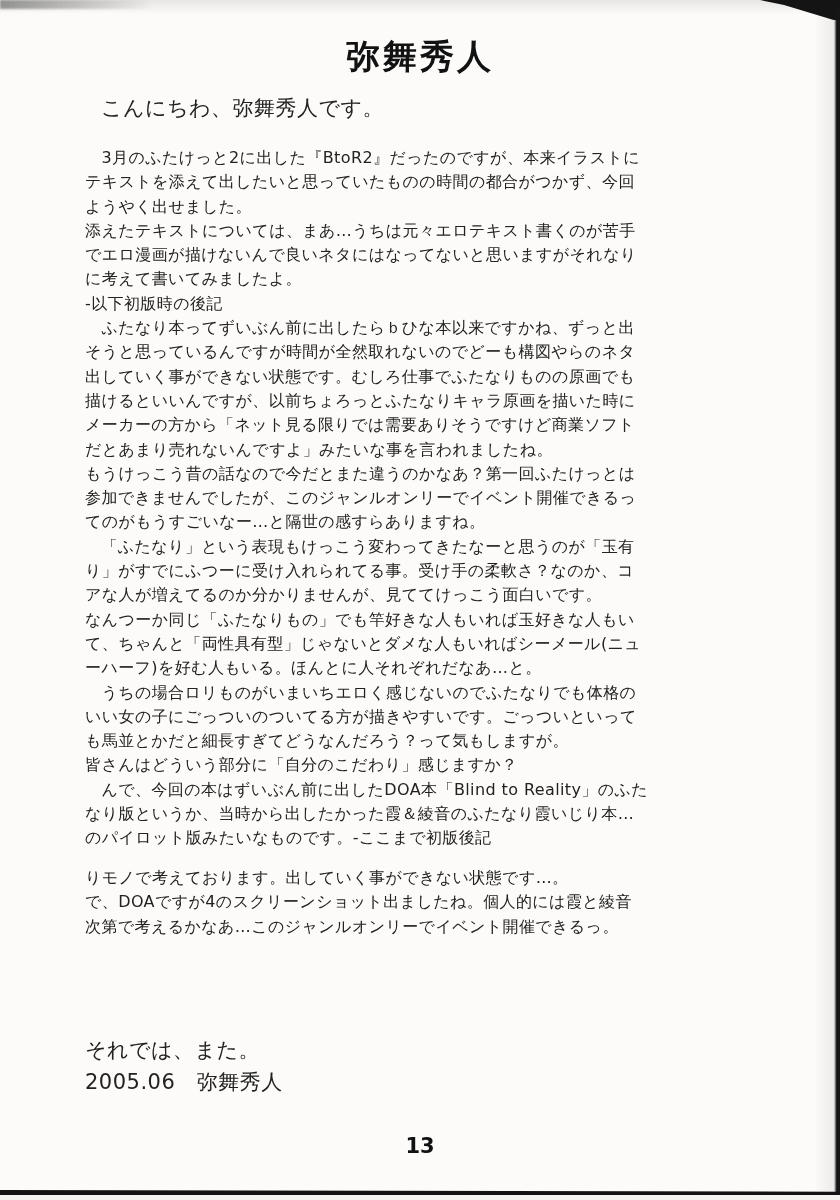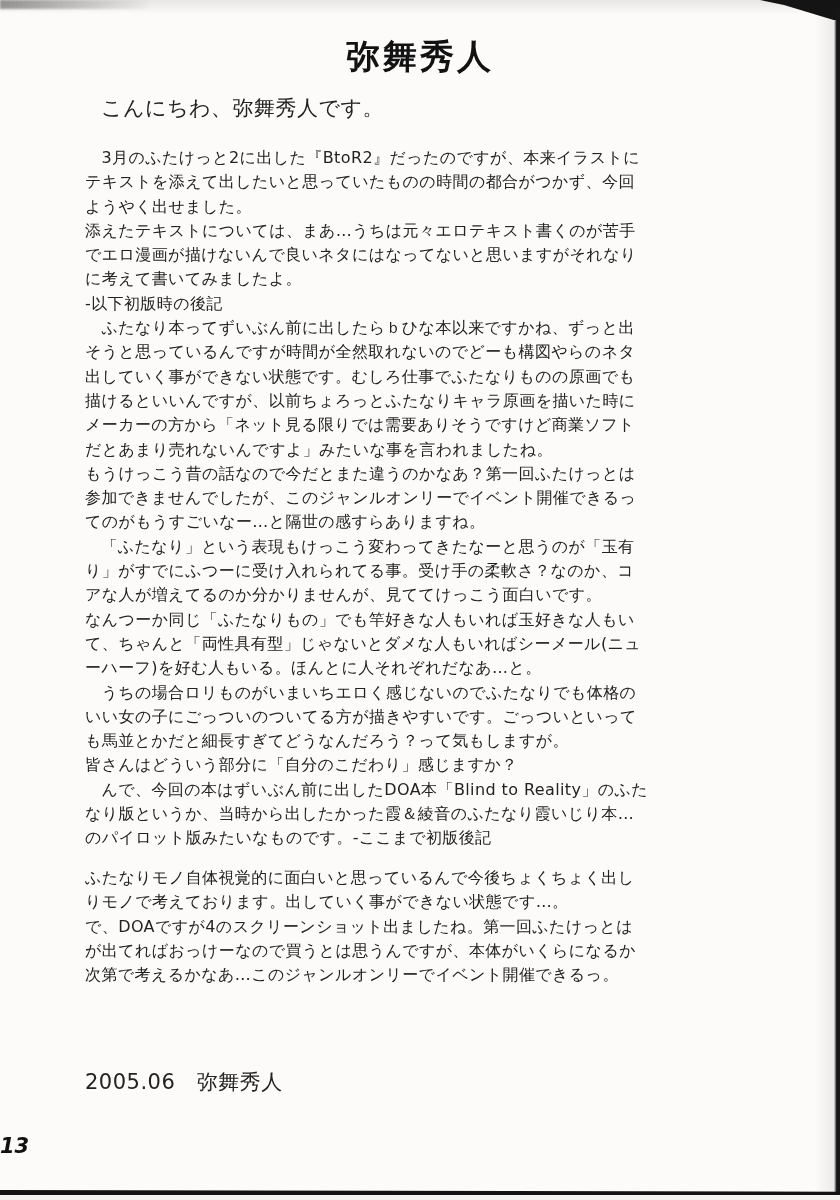--- a/index.html
+++ b/index.html
@@ -69,24 +69,24 @@
     left: 85px;
     font-size: 21px;
     letter-spacing: 0.5px;
     color: #222;
   }
   .page-number {
     position: absolute;
     top: 1134px;
     left: 0;
     width: 100%;
+    text-align: center;
     font-size: 21px;
     font-weight: bold;
     color: #111;
-    font-style: italic;
   }
   
   .scan-top-left-smudge {
     position: absolute;
     top: 0;
     left: 0;
     width: 180px;
     height: 9px;
     background: linear-gradient(90deg, rgba(70,70,70,0.55), rgba(70,70,70,0) 85%);
     filter: blur(1px);
@@ -133,22 +133,23 @@
 <body>
 
 <div class="page">
 
   <div class="page-title">弥舞秀人</div>
 
   <div class="greeting">こんにちわ、弥舞秀人です。</div>
 
   <div class="body-block block-1"><div class="line">　3月のふたけっと2に出した『BtoR2』だったのですが、本来イラストに</div><div class="line">テキストを添えて出したいと思っていたものの時間の都合がつかず、今回</div><div class="line">ようやく出せました。</div><div class="line">添えたテキストについては、まあ…うちは元々エロテキスト書くのが苦手</div><div class="line">でエロ漫画が描けないんで良いネタにはなってないと思いますがそれなり</div><div class="line">に考えて書いてみましたよ。</div><div class="line">-以下初版時の後記</div><div class="line">　ふたなり本ってずいぶん前に出したらｂひな本以来ですかね、ずっと出</div><div class="line">そうと思っているんですが時間が全然取れないのでどーも構図やらのネタ</div><div class="line">出していく事ができない状態です。むしろ仕事でふたなりものの原画でも</div><div class="line">描けるといいんですが、以前ちょろっとふたなりキャラ原画を描いた時に</div><div class="line">メーカーの方から「ネット見る限りでは需要ありそうですけど商業ソフト</div><div class="line">だとあまり売れないんですよ」みたいな事を言われましたね。</div><div class="line">もうけっこう昔の話なので今だとまた違うのかなあ？第一回ふたけっとは</div><div class="line">参加できませんでしたが、このジャンルオンリーでイベント開催できるっ</div><div class="line">てのがもうすごいなー…と隔世の感すらありますね。</div><div class="line">　「ふたなり」という表現もけっこう変わってきたなーと思うのが「玉有</div><div class="line">り」がすでにふつーに受け入れられてる事。受け手の柔軟さ？なのか、コ</div><div class="line">アな人が増えてるのか分かりませんが、見ててけっこう面白いです。</div><div class="line">なんつーか同じ「ふたなりもの」でも竿好きな人もいれば玉好きな人もい</div><div class="line">て、ちゃんと「両性具有型」じゃないとダメな人もいればシーメール(ニュ</div><div class="line">ーハーフ)を好む人もいる。ほんとに人それぞれだなあ…と。</div><div class="line">　うちの場合ロリものがいまいちエロく感じないのでふたなりでも体格の</div><div class="line">いい女の子にごっついのついてる方が描きやすいです。ごっついといって</div><div class="line">も馬並とかだと細長すぎてどうなんだろう？って気もしますが。</div><div class="line">皆さんはどういう部分に「自分のこだわり」感じますか？</div><div class="line">　んで、今回の本はずいぶん前に出したDOA本「Blind to Reality」のふた</div><div class="line">なり版というか、当時から出したかった霞＆綾音のふたなり霞いじり本…</div><div class="line">のパイロット版みたいなものです。-ここまで初版後記</div></div>
 
-  <div class="body-block block-2"><div class="line">ふたなりモノ自体視覚的に面白いと思っているんで今後ちょくちょく出し</div><div class="line">りモノで考えております。出していく事ができない状態です…。</div><div class="line">で、DOAですが4のスクリーンショット出ましたね。第一回ふたけっとは</div><div class="line">が出てればおっけーなので買うとは思うんですが、本体がいくらになるか</div><div class="line">次第で考えるかなあ…このジャンルオンリーでイベント開催できるっ。</div></div>
+  <div class="body-block block-2"><div class="line">りモノで考えております。出していく事ができない状態です…。</div><div class="line">で、DOAですが4のスクリーンショット出ましたね。個人的には霞と綾音</div><div class="line">次第で考えるかなあ…このジャンルオンリーでイベント開催できるっ。</div></div>
 
+  <div class="closing">それでは、また。</div>
 
   <div class="signature">2005.06　弥舞秀人</div>
 
   <div class="page-number">13</div>
 
   <div class="scan-top-left-smudge"></div>
   <div class="scan-top-right-corner"></div>
   <div class="scan-right-edge"></div>
   <div class="scan-bottom-edge"></div>
   <div class="scan-bottom-below"></div>

